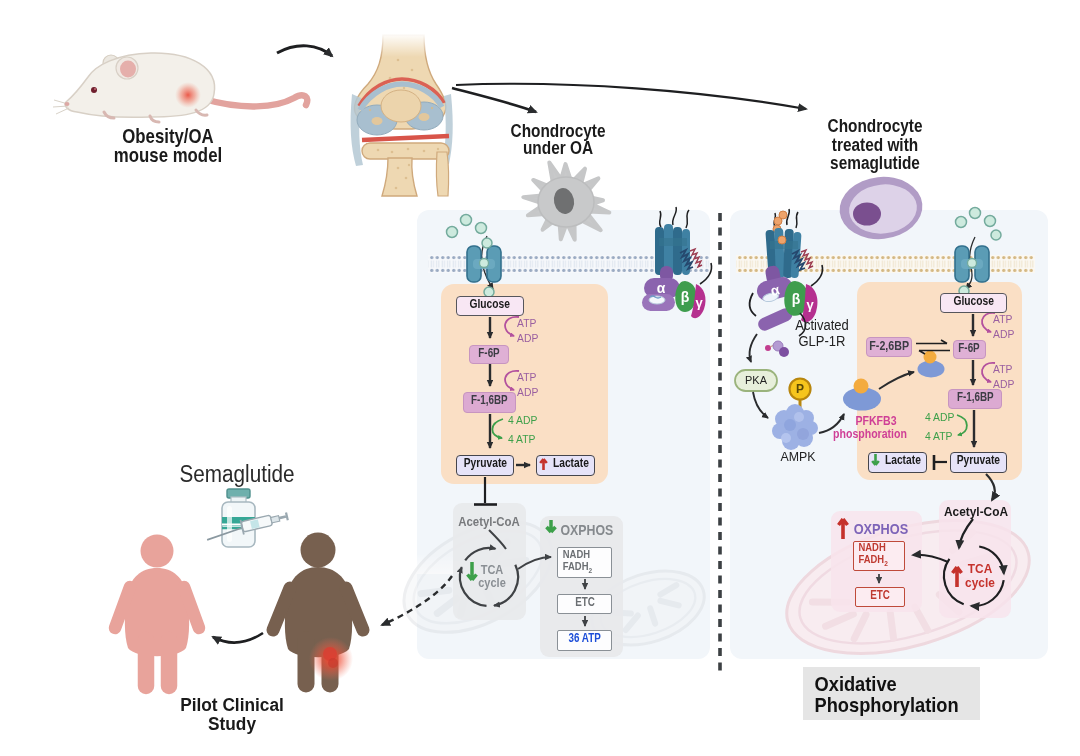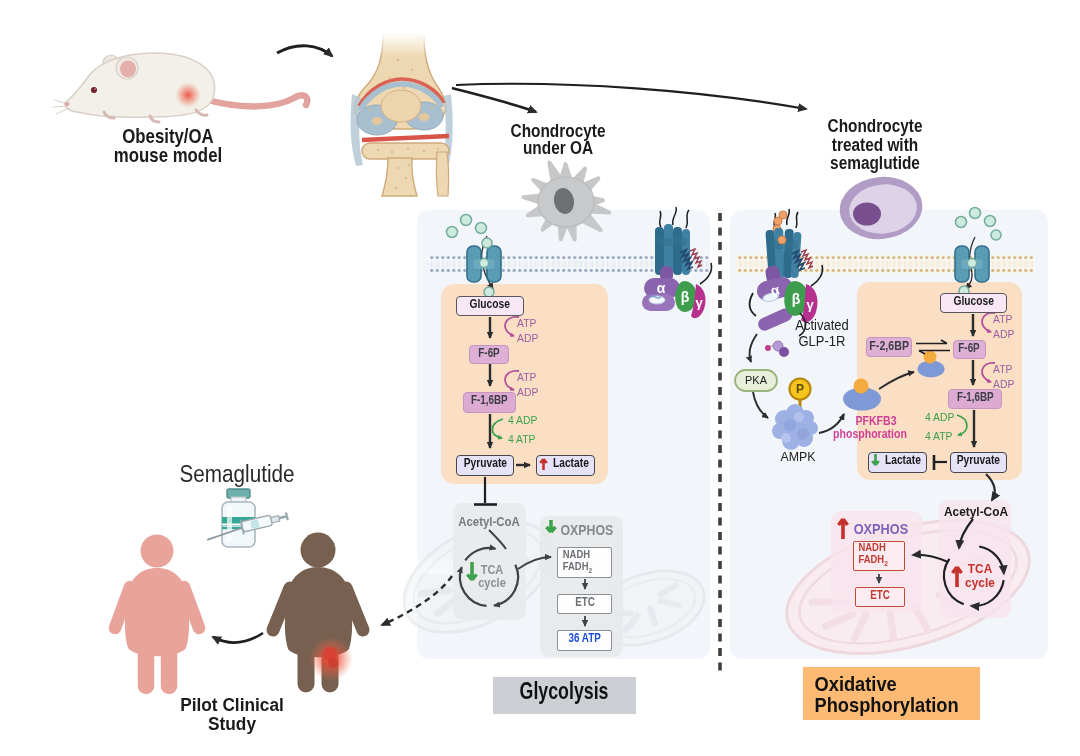--- a/index.html
+++ b/index.html
@@ -430,24 +430,21 @@
       <span class="sx">NADH</span>
       <span class="sx">FADH<sub style="font-size:8px">2</sub></span>
     </div>
 <div class="bx" style="left:557px;top:594px;width:55px;height:20px;background:#fdfdfe;border:1.5px solid #8a9096;border-radius:2px;font-weight:bold;font-size:12px;color:#6b6f73">
       <span class="sx">ETC</span>
     </div>
 <div class="bx" style="left:557px;top:630px;width:55px;height:21px;background:#fdfdfe;border:1.5px solid #8a9096;border-radius:2px;font-weight:bold;font-size:12px;color:#1d4ed8">
       <span class="sx">36 ATP</span>
     </div>
 
-<div class="bx" style="left:493px;top:677px;width:143px;height:37px;background:#ccd0d4">
-      <span style="font-weight:bold;font-size:24px;color:#111;display:inline-block;transform:scaleX(.74)">Glycolysis</span>
-    </div>
-<div class="bx" style="left:803px;top:667px;width:177px;height:53px;background:#fdba74;flex-direction:column;line-height:21px">
+<div class="bx" style="left:803px;top:667px;width:177px;height:53px;background:#e5e5e5;flex-direction:column;line-height:21px">
       <span style="font-weight:bold;font-size:21px;color:#111;display:inline-block;transform:scaleX(.87)">Oxidative</span>
       <span style="font-weight:bold;font-size:21px;color:#111;display:inline-block;transform:scaleX(.87)">Phosphorylation</span>
     </div>
 
 <div class="lb" style="left:790px;top:318px;width:64px;font-size:14px;line-height:15.5px;color:#222;transform:scaleX(.93)">Activated<br>GLP-1R</div>
 <div class="lb" style="left:736px;top:374px;width:40px;font-size:11.5px;color:#222;transform:scaleX(.95)">PKA</div>
 <div class="lb" style="left:793px;top:382px;width:14px;font-weight:bold;font-size:12px;color:#5a4a06">P</div>
 <div class="lb" style="left:775px;top:449px;width:46px;font-size:13px;color:#222;transform:scaleX(.95)">AMPK</div>
 <div class="lb" style="left:846px;top:414px;width:60px;font-weight:bold;font-size:12px;color:#cf3f96;transform:scaleX(.88)">PFKFB3</div>
 <div class="lb" style="left:820px;top:426.5px;width:100px;font-weight:bold;font-size:12px;color:#cf3f96;transform:scaleX(.88)">phosphoration</div>

